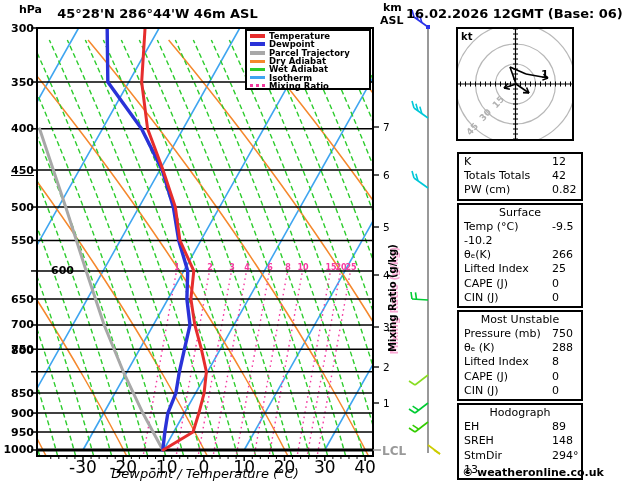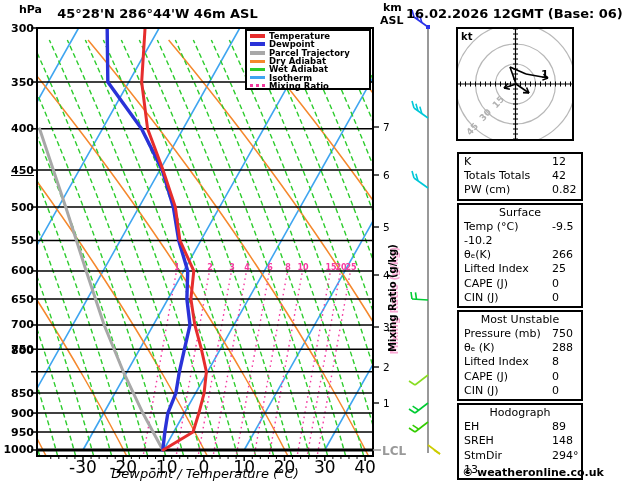--- a/index.html
+++ b/index.html
@@ -323,21 +323,21 @@
       </div>
     </div>
 
   <div id="pressure-labels">
       <div class="lbl plab" style="left: 0px; top: 21.5px;">300</div>
       <div class="lbl plab" style="left: 0px; top: 75.5298px;">350</div>
       <div class="lbl plab" style="left: 0px; top: 122.333px;">400</div>
       <div class="lbl plab" style="left: 0px; top: 163.616px; text-decoration: underline;">450</div>
       <div class="lbl plab" style="left: 0px; top: 200.544px;">500</div>
       <div class="lbl plab" style="left: 0px; top: 233.951px;">550</div>
-      <div class="lbl plab" style="left: 0px; top: 264.448px;">600</div>
+      <div class="lbl plab" style="left: 0px; top: 264.448px; padding-left: 40px;">600</div>
       <div class="lbl plab" style="left: 0px; top: 292.503px;">650</div>
       <div class="lbl plab" style="left: 0px; top: 318.478px; text-align: right;">700</div>
       <div class="lbl plab" style="left: 0px; top: 342.66px;">750</div>
       <div class="lbl plab" style="left: 0px; top: 344px;">800</div>
       <div class="lbl plab" style="left: 0px; top: 386.53px;">850</div>
       <div class="lbl plab" style="left: 0px; top: 406.564px;">900</div>
       <div class="lbl plab" style="left: 0px; top: 425.514px;">950</div>
       <div class="lbl plab" style="left: 0px; top: 443.492px;">1000</div>
     </div>
   <div id="temp-labels">

